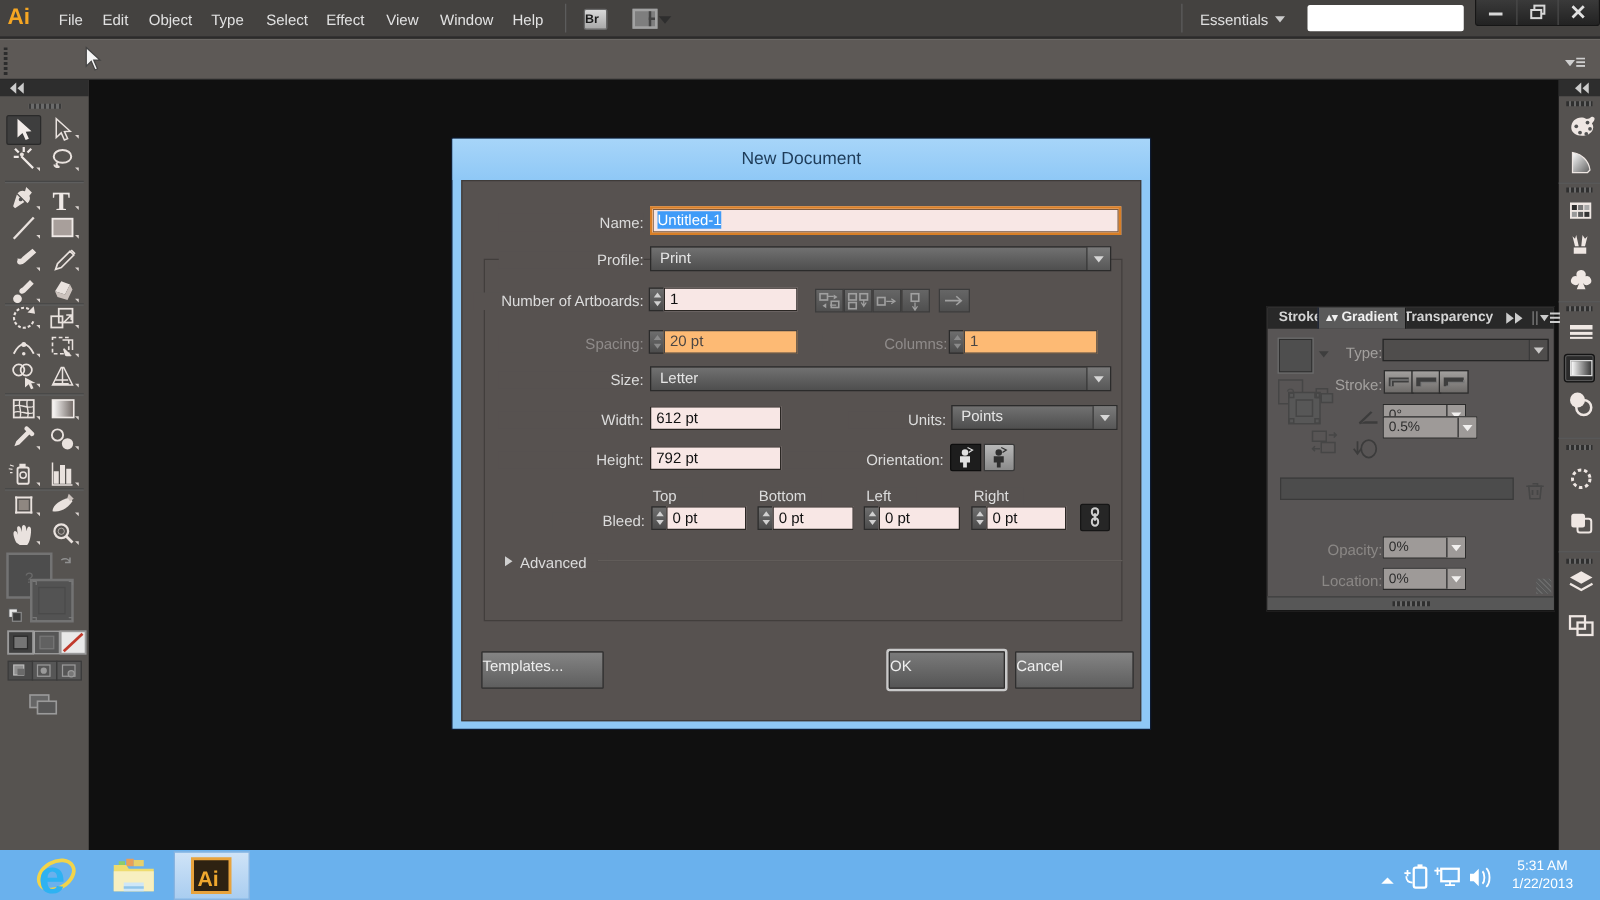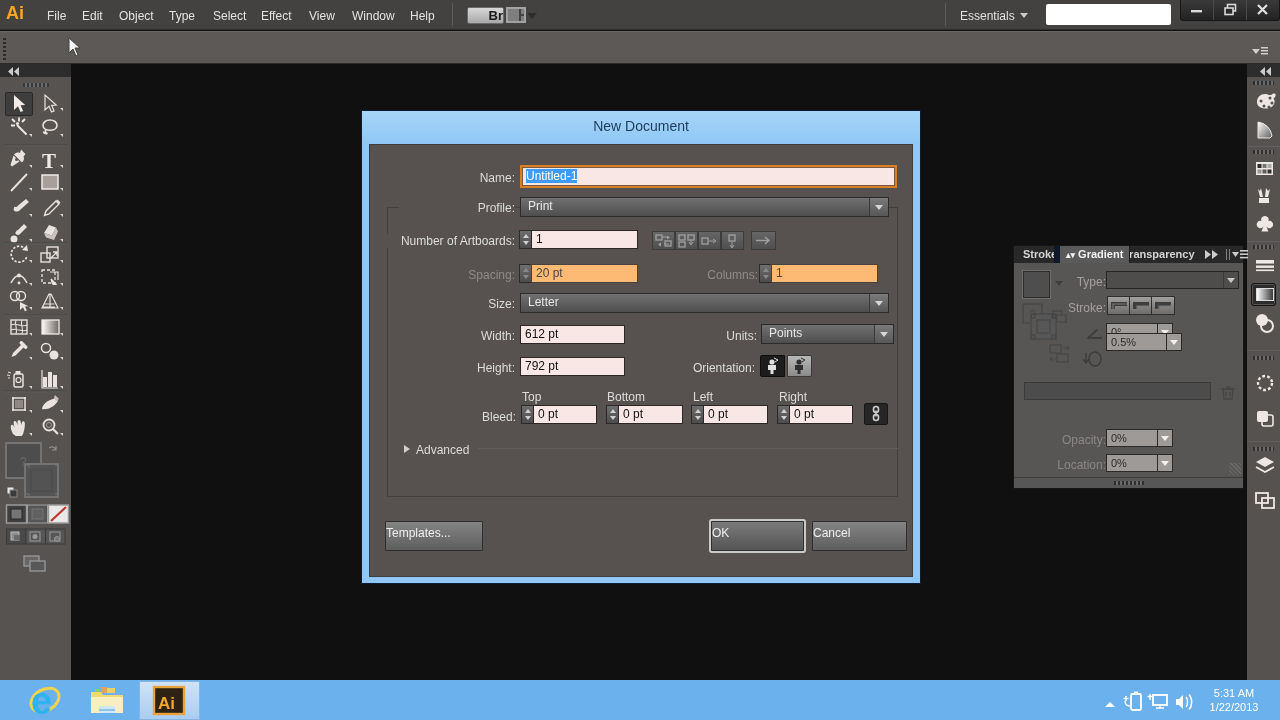--- a/index.html
+++ b/index.html
@@ -1,21 +1,21 @@
 <!DOCTYPE html>
 <html><head><meta charset="utf-8"><style>
 *{margin:0;padding:0;box-sizing:border-box}
 html,body{width:1280px;height:720px;overflow:hidden;background:#111;font-family:"Liberation Sans",sans-serif}
 #app{position:absolute;left:0;top:0;width:1280px;height:720px}
 
 #menubar{position:absolute;left:0;top:0;width:1280px;height:30px;background:#444240;border-bottom:1px solid #2e2e2e}
 .menu{position:absolute;top:9px;font-size:12px;color:#e2e2e2}
 #ailogo{position:absolute;left:6px;top:3px;font-size:18px;font-weight:bold;color:#f5a623;font-style:normal}
 .vsep{position:absolute;top:3px;width:1px;height:23px;background:#5c5c5c}
-#brbtn{position:absolute;left:467px;top:7px;width:37px;height:17px;background:linear-gradient(#d8d8d8,#a8a8a8);border:1px solid #6a6a6a;border-radius:2px;color:#1a1a1a;font-size:13px;font-weight:bold;text-align:right;line-height:15px}
+#brbtn{position:absolute;left:467px;top:7px;width:19px;height:17px;background:linear-gradient(#d8d8d8,#a8a8a8);border:1px solid #6a6a6a;border-radius:2px;color:#1a1a1a;font-size:10px;font-weight:bold;text-align:left;line-height:15px}
 #layouticon{position:absolute;left:506px;top:7px;width:20px;height:16px;border:2px solid #a2a2a2;background:#7e7e7e}
 #layouticon .p1{position:absolute;right:0px;top:0;width:5px;height:100%;border-left:2px solid #434343}
 #layouticon .p2{position:absolute;right:0px;top:5px;width:5px;height:2px;background:#434343}
 #layoutarrow{position:absolute;left:527px;top:13px;width:0;height:0;border-left:5px solid transparent;border-right:5px solid transparent;border-top:6px solid #2e2e2e}
 #essentials{position:absolute;left:960px;top:9px;font-size:12px;color:#e0e0e0}
 #essarrow{position:absolute;left:1020px;top:13px;width:0;height:0;border-left:4px solid transparent;border-right:4px solid transparent;border-top:5px solid #cccccc}
 #search{position:absolute;left:1046px;top:4px;width:125px;height:21px;background:#fff;border-radius:2px}
 #winbtns{position:absolute;left:1180px;top:0;width:100px;height:21px;background:linear-gradient(#3a3a3a,#222);border:1px solid #161616;border-top:none;border-radius:0 0 3px 3px;display:flex}
 #winbtns .wb{flex:1;position:relative;border-right:1px solid #4a4a4a;color:#d8d8d8;text-align:center;font-size:11px;line-height:19px;font-weight:bold}
 #winbtns .wb:last-child{border-right:none}
@@ -59,21 +59,21 @@
 .spin.dis:before{border-bottom-color:#8a8a8a}
 .spin.dis:after{border-top-color:#8a8a8a}
 #groupbox{position:absolute;left:17px;top:62px;width:511px;height:290px;border:1px solid #423e3c}
 .abb{position:absolute;top:86px;width:23px;height:19px;background:linear-gradient(#666,#4f4f4f);border:1px solid #3c3c3c}
 .sbtn{position:absolute;top:50px;width:24px;height:19px;background:linear-gradient(#a2a09e,#6e6b69);border:1px solid #2e2e2e}
 .btn{position:absolute;height:30px;background:linear-gradient(#848484,#5e5e5e);border:1px solid #2f2f2f;color:#efefef;font-size:12px;text-align:left;border-radius:1px}
 
 #gpanel{position:absolute;left:1013px;top:245px;width:231px;height:244px;background:#585555;border:1px solid #161616}
 #gtabs{position:absolute;left:0;top:0;width:100%;height:17px;background:#282828}
 .gtab{position:absolute;top:0;height:17px;font-size:11px;font-weight:bold;color:#d4d4d4;line-height:17px}
-#gtabact{position:absolute;left:40px;top:0;height:17px;background:#5a5a5a;border-left:6px solid #0f172a;border-right:1px solid #1a1a1a;color:#f0f0f0;font-size:11px;font-weight:bold;line-height:17px;padding:0 6px}
+#gtabact{position:absolute;left:40px;top:0;height:17px;background:#5a5a5a;border-left:1px solid #0f172a;border-right:1px solid #1a1a1a;color:#f0f0f0;font-size:11px;font-weight:bold;line-height:17px;padding:0 6px}
 .glbl{position:absolute;font-size:11px;color:#a3a09e;text-align:right}
 .gfield{position:absolute;background:#9e9a98;border:1px solid #2a2a2a;font-size:11px;color:#2c2c2c;line-height:16px;padding-left:4px}
 .gfield .da{position:absolute;right:0;top:0;width:15px;height:100%;border-left:1px solid #2a2a2a;background:#9e9a98}
 .gfield .da:after{content:"";position:absolute;left:3px;top:6px;border-left:4px solid transparent;border-right:4px solid transparent;border-top:5px solid #f2f0ef}
 </style></head><body>
 <div id="app">
 
   <div id="menubar">
     <div id="ailogo">Ai</div>
     <span class="menu" style="left:47px">File</span>

